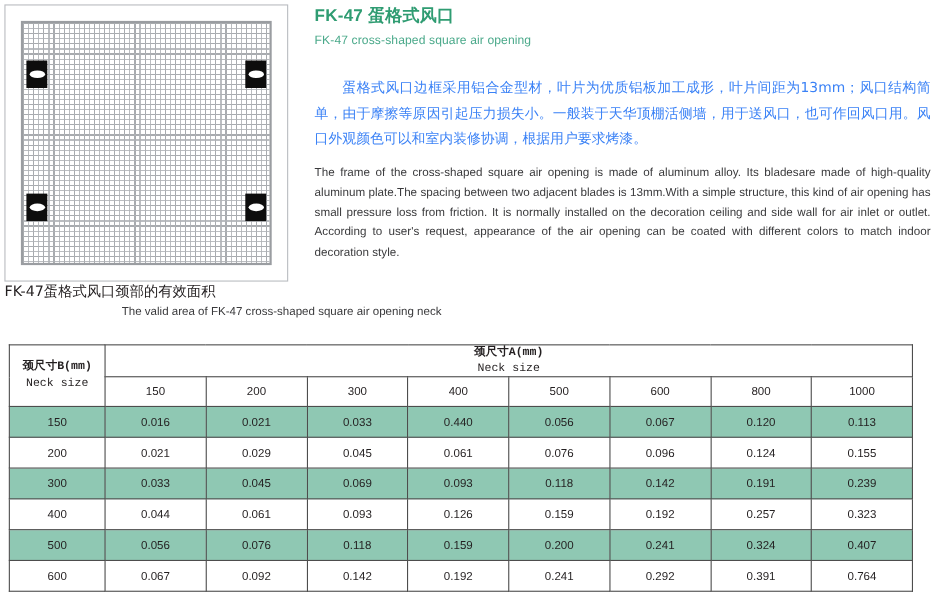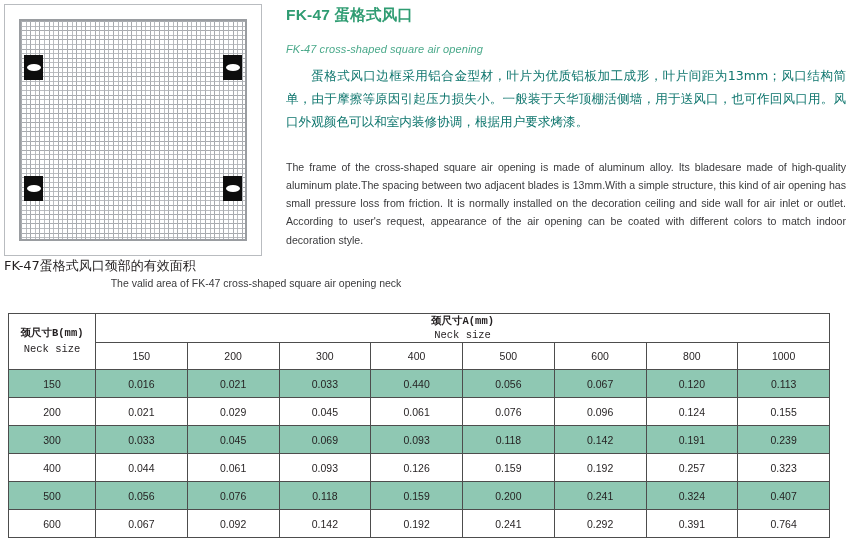--- a/index.html
+++ b/index.html
@@ -87,37 +87,36 @@
     position: absolute;
     left: 286px;
     top: 6px;
     width: 560px;
   }
   .title-cn {
     font-size: 15.5px;
     font-weight: bold;
     color: #2f9c72;
     letter-spacing: 0.2px;
-    margin: 0 0 18px 0;
+    margin: 0 0 6px 0;
     line-height: 1.2;
   }
   .title-en {
     font-size: 11px;
     color: #4aa98a;
-    margin: 0 0 8px 0;
+    margin: 0 0 24px 0;
     line-height: 1.2;
     letter-spacing: 0.1px;
-    font-style: italic;
   }
   .para-cn {
     font-size: 12.6px;
     line-height: 1.85;
-    color: #0f766e;
+    color: #3b82f6;
     text-indent: 2em;
-    margin: 0 0 24px 0;
+    margin: 0 0 10px 0;
     text-align: justify;
     font-family: "DejaVu Sans", "Liberation Sans", sans-serif;
   }
   .para-en {
     font-size: 10.6px;
     line-height: 1.72;
     color: #3a3a3c;
     margin: 0;
     text-align: justify;
   }

